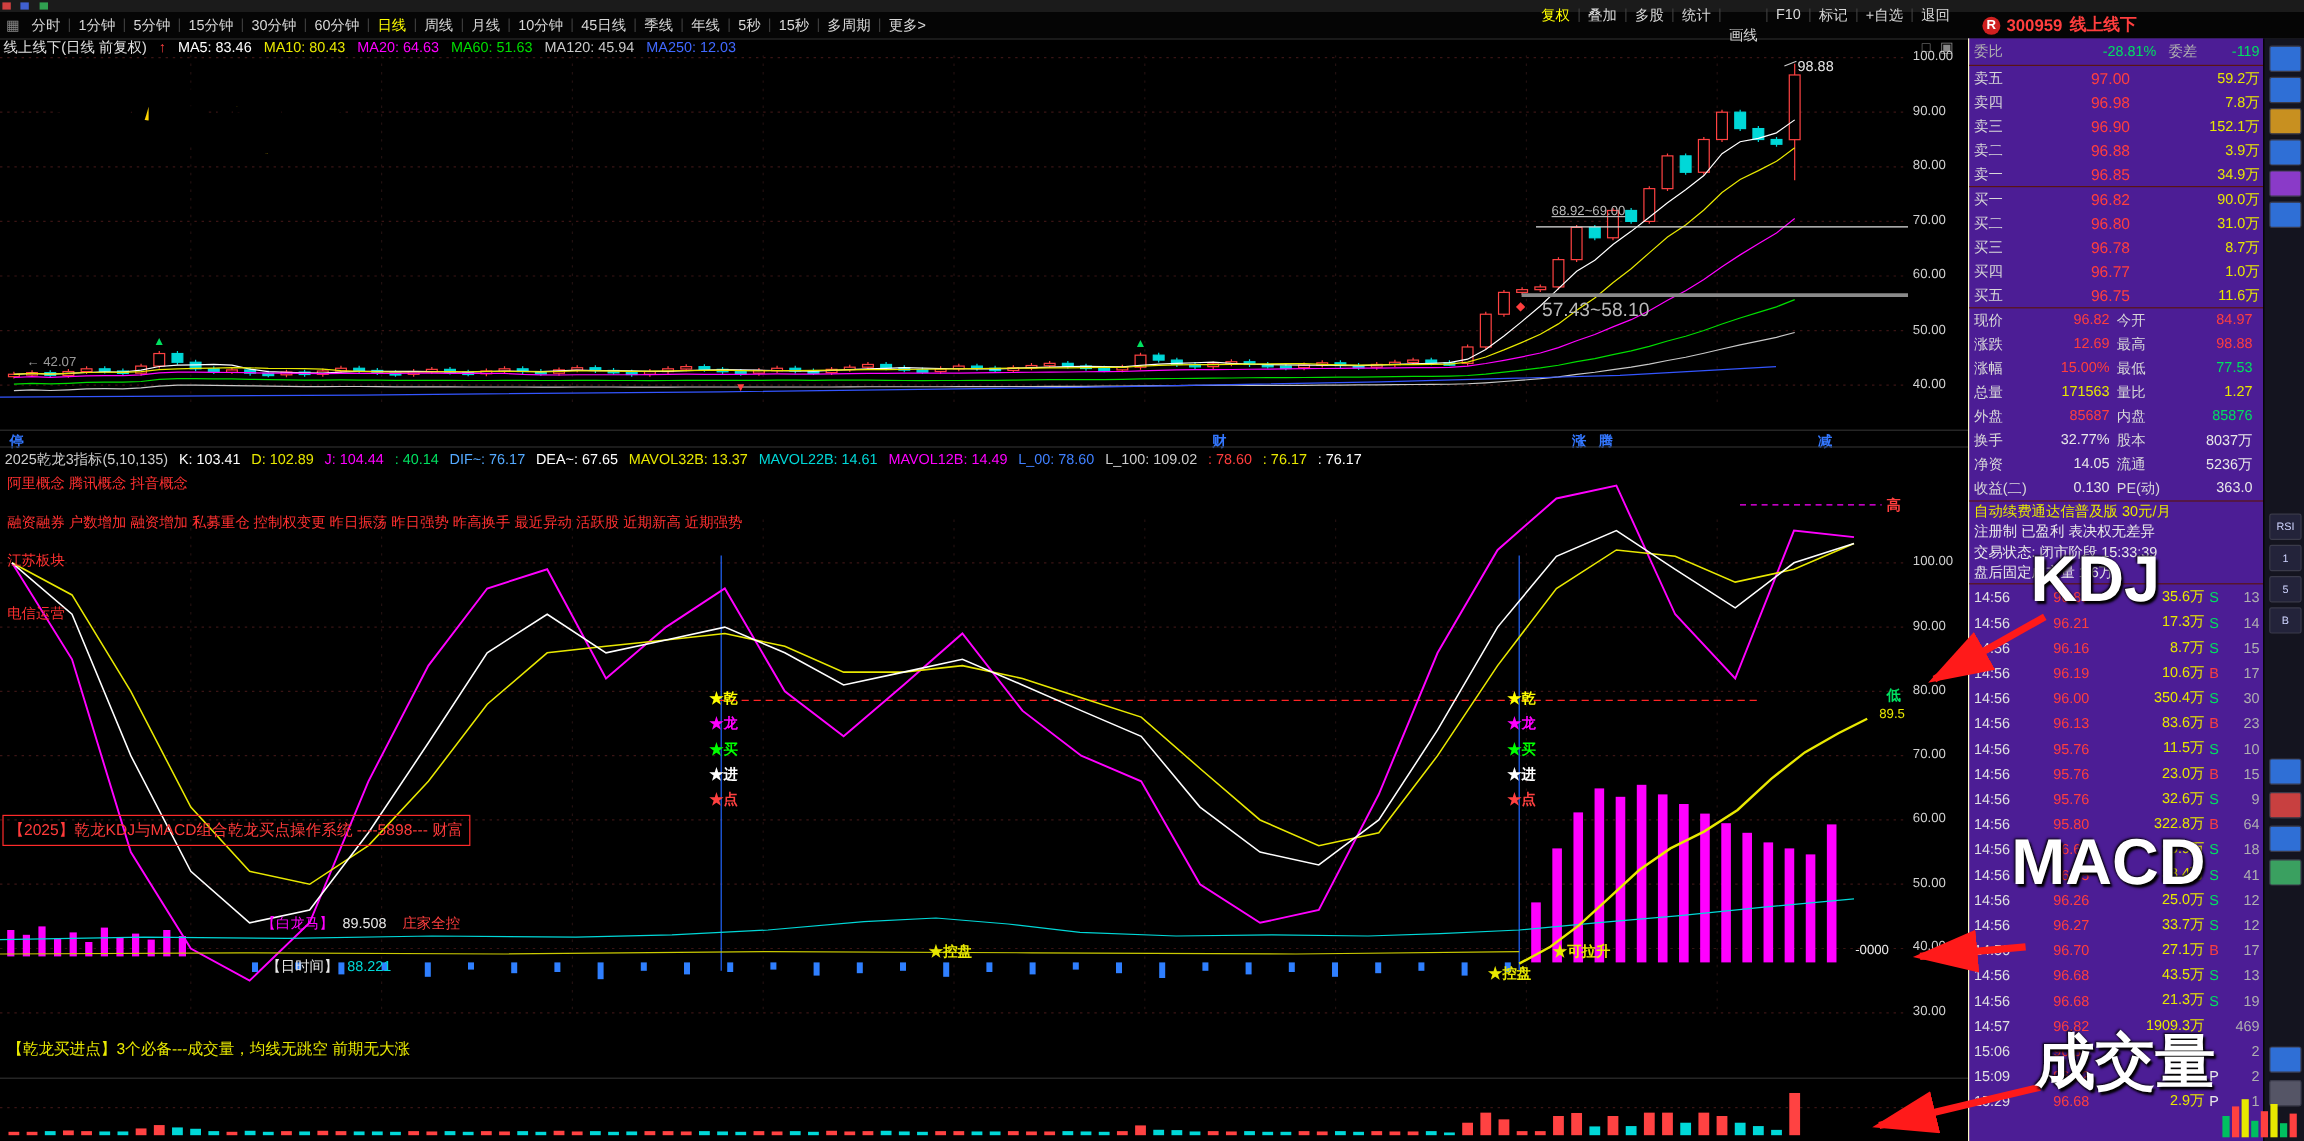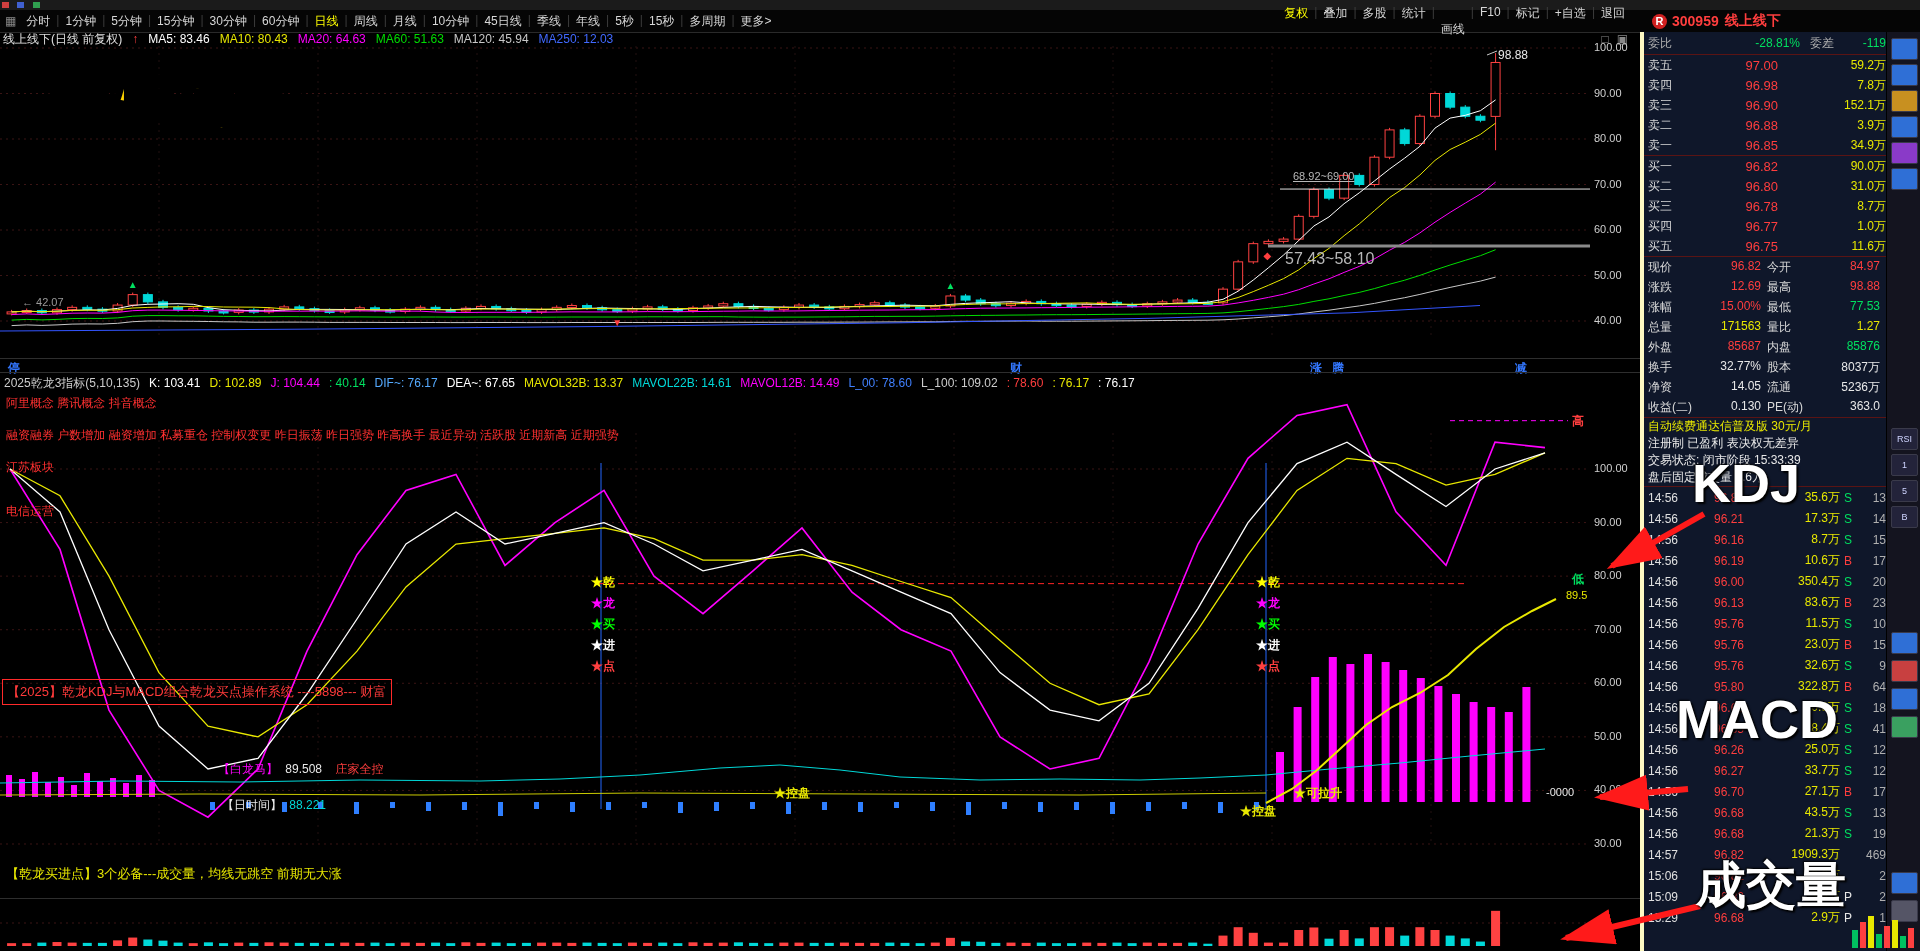--- a/index.html
+++ b/index.html
@@ -22,22 +22,22 @@
               font-size:11px;line-height:15px;text-align:center;margin-right:5px;font-weight:bold;}
 
   #chart-header{position:absolute;left:0;top:32px;width:1640px;height:14px;font-size:12px;display:flex;align-items:center;}
   #chart-header span{margin-right:10px;}
 
   #main-chart{position:absolute;left:0;top:46px;width:1640px;height:312px;}
   #divider-strip{position:absolute;left:0;top:358px;width:1640px;height:14px;border-top:1px solid #2e2e2e;}
   #kdj-panel{position:absolute;left:0;top:372px;width:1640px;height:524px;border-top:1px solid #2e2e2e;}
   #vol-pane{position:absolute;left:0;top:898px;width:1640px;height:49px;border-top:1px solid #2e2e2e;}
 
-  #right-panel{position:absolute;left:1640px;top:32px;width:246px;height:919px;background:#0f172a;
-               border-left:4px solid #fef9c3;font-size:12px;}
+  #right-panel{position:absolute;left:1640px;top:32px;width:246px;height:919px;background:#4c1d95;
+               border-left:1px solid #fef9c3;font-size:12px;}
   .rp-sec{border-bottom:1px solid #5a1414;}
   .rp-row{display:flex;align-items:center;height:20px;padding:0 4px;}
   .rp-row .c-lab{width:44px;color:#d8d8d8;}
   .rp-row .c-prc{width:86px;text-align:right;font-size:13px;}
   .rp-row .c-vol{flex:1;text-align:right;}
   .st-half{display:flex;width:50%;}
   .st-half .s-lab{color:#d8d8d8;}
   .st-half .s-val{flex:1;text-align:right;padding-right:6px;}
   .info-line{height:17px;line-height:17px;padding:0 4px;overflow:hidden;}
   .tr-row{display:flex;align-items:center;height:21px;padding:0 4px;}
@@ -815,21 +815,21 @@
           <span class="tr-p red">96.19</span>
           <span class="tr-v yel">10.6万</span>
           <span class="tr-f red">B</span>
           <span class="tr-n">17</span>
         </div>
         <div class="tr-row">
           <span class="tr-t">14:56</span>
           <span class="tr-p red">96.00</span>
           <span class="tr-v yel">350.4万</span>
           <span class="tr-f grn">S</span>
-          <span class="tr-n">20</span>
+          <span class="tr-n">30</span>
         </div>
         <div class="tr-row">
           <span class="tr-t">14:56</span>
           <span class="tr-p red">96.13</span>
           <span class="tr-v yel">83.6万</span>
           <span class="tr-f red">B</span>
           <span class="tr-n">23</span>
         </div>
         <div class="tr-row">
           <span class="tr-t">14:56</span>

